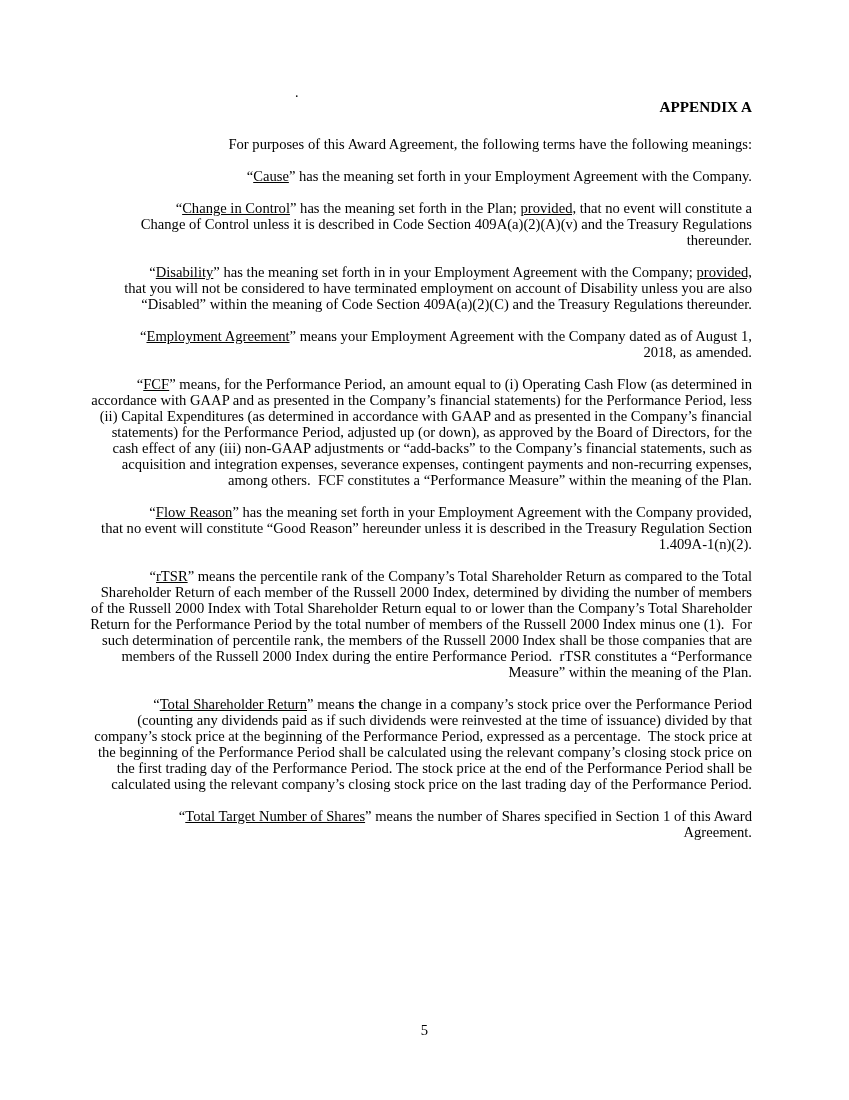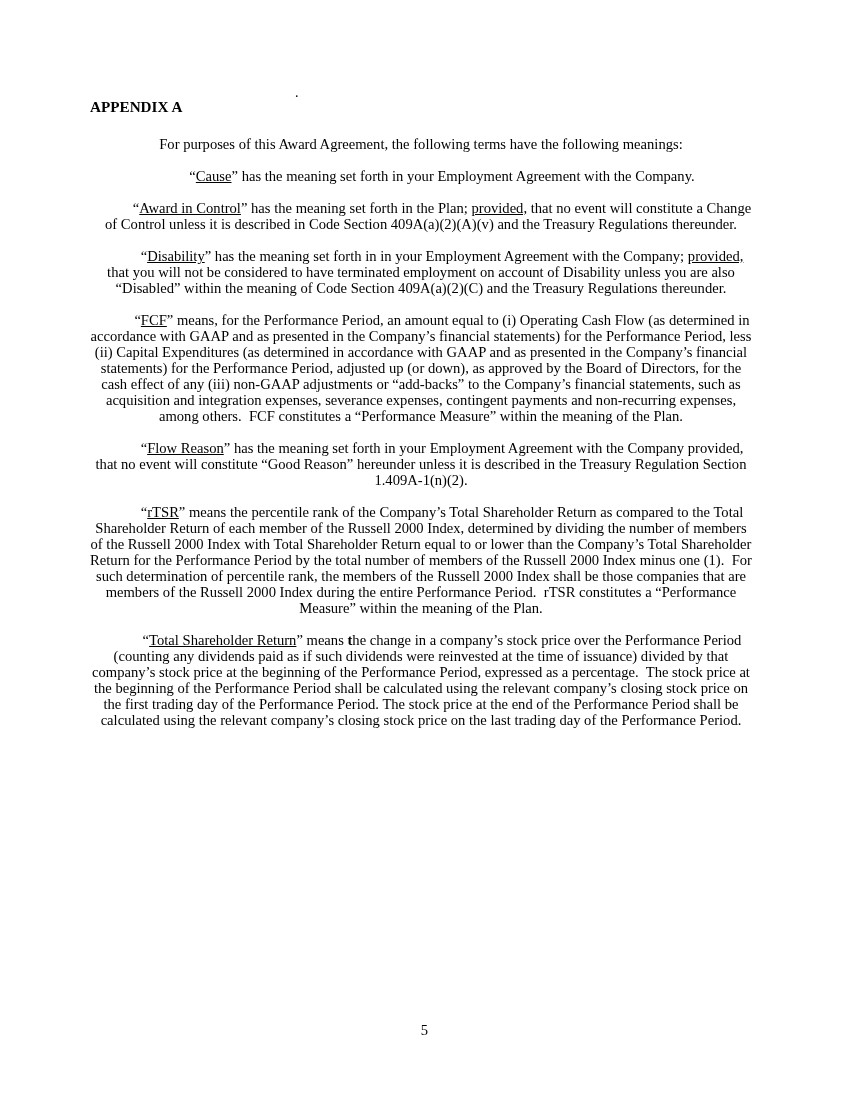--- a/index.html
+++ b/index.html
@@ -14,31 +14,31 @@
   .page {
     position: absolute; inset: 0;
     padding: 99px 97px 0 90px;
     box-sizing: border-box;
   }
   .stray-mark {
     position: absolute; left: 295px; top: 86px;
     font-size: 14px; line-height: 14px;
   }
   h1.doc-title, h2.doc-subtitle {
-    margin: 0; text-align: left;
+    margin: 0; text-align: right;
     font-size: 15.2px; font-weight: bold;
     line-height: 16px;
   }
   h2.doc-subtitle { margin-top: 16px; }
   .doc-body { margin-top: 21px; }
   .para {
     margin: 0 0 16px 0;
     font-size: 14.6px;
     line-height: 16px;
-    text-align: center;
+    text-align: right;
   }
   .para.indent { text-indent: 42px; }
   .seg-u { text-decoration: underline; }
   .seg-b { font-weight: bold; }
   .page-number {
     position: absolute; top: 1022px; left: 0; right: 0;
     text-align: center; font-size: 14.6px; line-height: 16px;
   }
 </style>
 </head>
@@ -46,22 +46,24 @@
 
 <div class="page">
   <span class="stray-mark">.</span>
 
   <h1 class="doc-title">APPENDIX A</h1>
 
 
   <div class="doc-body">
       <p class="para"><span>For purposes of this Award Agreement, the following terms have the following meanings:</span></p>
       <p class="para indent"><span>“</span><span class="seg-u">Cause</span><span>” has the meaning set forth in your Employment Agreement with the Company.</span></p>
-      <p class="para indent"><span>“</span><span class="seg-u">Award in Control</span><span>” has the meaning set forth in the Plan; </span><span class="seg-u">provided,</span><span> that no event will constitute a Change of Control unless it is described in Code Section 409A(a)(2)(A)(v) and the Treasury Regulations thereunder.</span></p>
+      <p class="para indent"><span>“</span><span class="seg-u">Change in Control</span><span>” has the meaning set forth in the Plan; </span><span class="seg-u">provided,</span><span> that no event will constitute a Change of Control unless it is described in Code Section 409A(a)(2)(A)(v) and the Treasury Regulations thereunder.</span></p>
       <p class="para indent"><span>“</span><span class="seg-u">Disability</span><span>” has the meaning set forth in in your Employment Agreement with the Company; </span><span class="seg-u">provided,</span><span> that you will not be considered to have terminated employment on account of Disability unless you are also “Disabled” within the meaning of Code Section 409A(a)(2)(C) and the Treasury Regulations thereunder.</span></p>
+      <p class="para indent"><span>“</span><span class="seg-u">Employment Agreement</span><span>” means your Employment Agreement with the Company dated as of August 1, 2018, as amended.</span></p>
       <p class="para indent"><span>“</span><span class="seg-u">FCF</span><span>” means, for the Performance Period, an amount equal to (i) Operating Cash Flow (as determined in accordance with GAAP and as presented in the Company’s financial statements) for the Performance Period, less (ii) Capital Expenditures (as determined in accordance with GAAP and as presented in the Company’s financial statements) for the Performance Period, adjusted up (or down), as approved by the Board of Directors, for the cash effect of any (iii) non-GAAP adjustments or “add-backs” to the Company’s financial statements, such as acquisition and integration expenses, severance expenses, contingent payments and non-recurring expenses, among others.&nbsp; FCF constitutes a “Performance Measure” within the meaning of the Plan.</span></p>
       <p class="para indent"><span>“</span><span class="seg-u">Flow Reason</span><span>” has the meaning set forth in your Employment Agreement with the Company provided, that no event will constitute “Good Reason” hereunder unless it is described in the Treasury Regulation Section 1.409A-1(n)(2).</span></p>
       <p class="para indent"><span>“</span><span class="seg-u">rTSR</span><span>” means the percentile rank of the Company’s Total Shareholder Return as compared to the Total Shareholder Return of each member of the Russell 2000 Index, determined by dividing the number of members of the Russell 2000 Index with Total Shareholder Return equal to or lower than the Company’s Total Shareholder Return for the Performance Period by the total number of members of the Russell 2000 Index minus one (1).&nbsp; For such determination of percentile rank, the members of the Russell 2000 Index shall be those companies that are members of the Russell 2000 Index during the entire Performance Period.&nbsp; rTSR constitutes a “Performance Measure” within the meaning of the Plan.</span></p>
       <p class="para indent"><span>“</span><span class="seg-u">Total Shareholder Return</span><span>” means </span><span class="seg-b">t</span><span>he change in a company’s stock price over the Performance Period (counting any dividends paid as if such dividends were reinvested at the time of issuance) divided by that company’s stock price at the beginning of the Performance Period, expressed as a percentage.&nbsp; The stock price at the beginning of the Performance Period shall be calculated using the relevant company’s closing stock price on the first trading day of the Performance Period. The stock price at the end of the Performance Period shall be calculated using the relevant company’s closing stock price on the last trading day of the Performance Period.</span></p>
+      <p class="para indent"><span>“</span><span class="seg-u">Total Target Number of Shares</span><span>” means the number of Shares specified in Section 1 of this Award Agreement.</span></p>
     </div>
 
   <div class="page-number">5</div>
 </div>
 
 </body></html>

